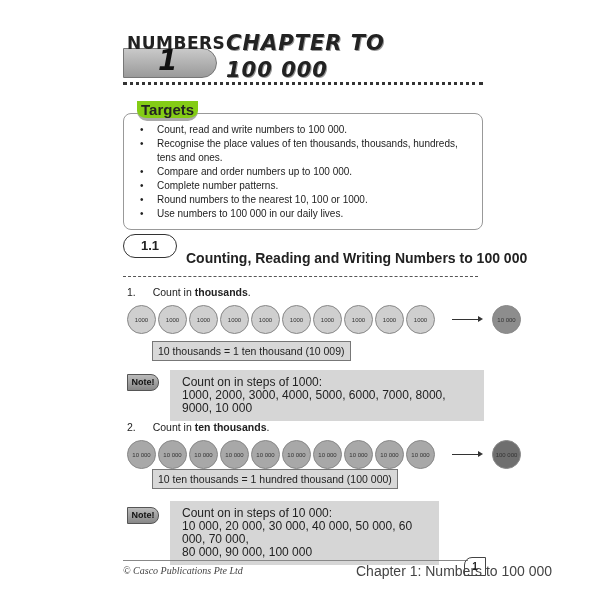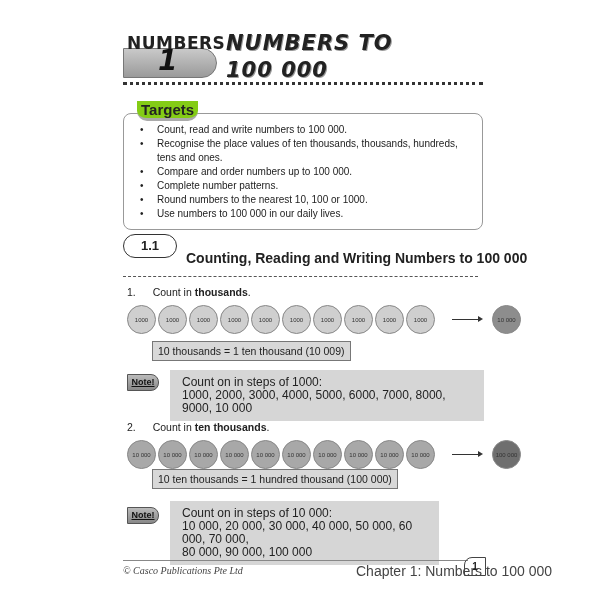--- a/index.html
+++ b/index.html
@@ -19,35 +19,35 @@
   .sec-wave { left:123px; top:272px; width:355px; height:4px; border-bottom:1.5px dashed #555; }
   .q { font-size:10.5px; }
   .coins { display:flex; gap:2px; align-items:center; }
   .coin { width:27px; height:27px; border-radius:50%; background:#cfcfcf; border:1px solid #888; font-size:6px; display:flex; align-items:center; justify-content:center; color:#333; }
   .coin.dark { background:#8d8d8d; }
   .coin.big { background:#a8a8a8; }
   .coin.big.dark { background:#6f6f6f; }
   .arrow { width:28px; margin:0 10px 0 15px; border-top:1px solid #333; position:relative; }
   .arrow::after { content:""; position:absolute; right:-3px; top:-4px; border-left:5px solid #333; border-top:3.5px solid transparent; border-bottom:3.5px solid transparent; }
   .eq { border:1px solid #777; background:#d8d8d8; font-size:10.5px; padding:3px 5px; }
-  .note-tag { width:30px; height:15px; background:linear-gradient(#bbb,#888); border:1px solid #555; border-radius:0 8px 8px 0; font-size:9px; font-weight:bold; color:#111; text-align:center; line-height:15px;text-decoration:underline; }
+  .note-tag { width:30px; height:15px; background:linear-gradient(#bbb,#888); border:1px solid #555; border-radius:0 8px 8px 0; font-size:9px; font-weight:bold; color:#111; text-align:center; line-height:15px; }
   .note-box { background:#d6d6d6; font-size:12px; line-height:13px; padding:6px 12px; }
   .footer-line { left:123px; top:560px; width:345px; border-top:1px solid #888; }
   .footer-left { left:123px; top:565px; font-family:"Liberation Serif", serif; font-style:italic; font-size:10px; color:#444; }
   .footer-right { left:356px; top:563px; font-size:14px; color:#444; }
   .page-num { left:464px; top:557px; width:20px; height:17px; border:1px solid #444; border-radius:8px 0 0 0; text-align:center; font-size:10px; font-weight:bold; line-height:17px; }
 </style>
 </head>
 <body>
 
 <div class="abs chap-tab"></div>
 <div class="abs chap-word">NUMBERS</div>
 <div class="abs chap-num">1</div>
 <div class="abs title">
-  <div>NUMBERS TO</div>
+  <div>CHAPTER TO</div>
   <div>100 000</div>
 </div>
 <div class="abs dots"></div>
 
 <div class="abs targets-box"></div>
 <div class="abs targets-label">Targets</div>
 <ul class="abs targets-list">
   <li>Count, read and write numbers to 100 000.</li>
   <li>Recognise the place values of ten thousands, thousands, hundreds, tens and ones.</li>
   <li>Compare and order numbers up to 100 000.</li>

